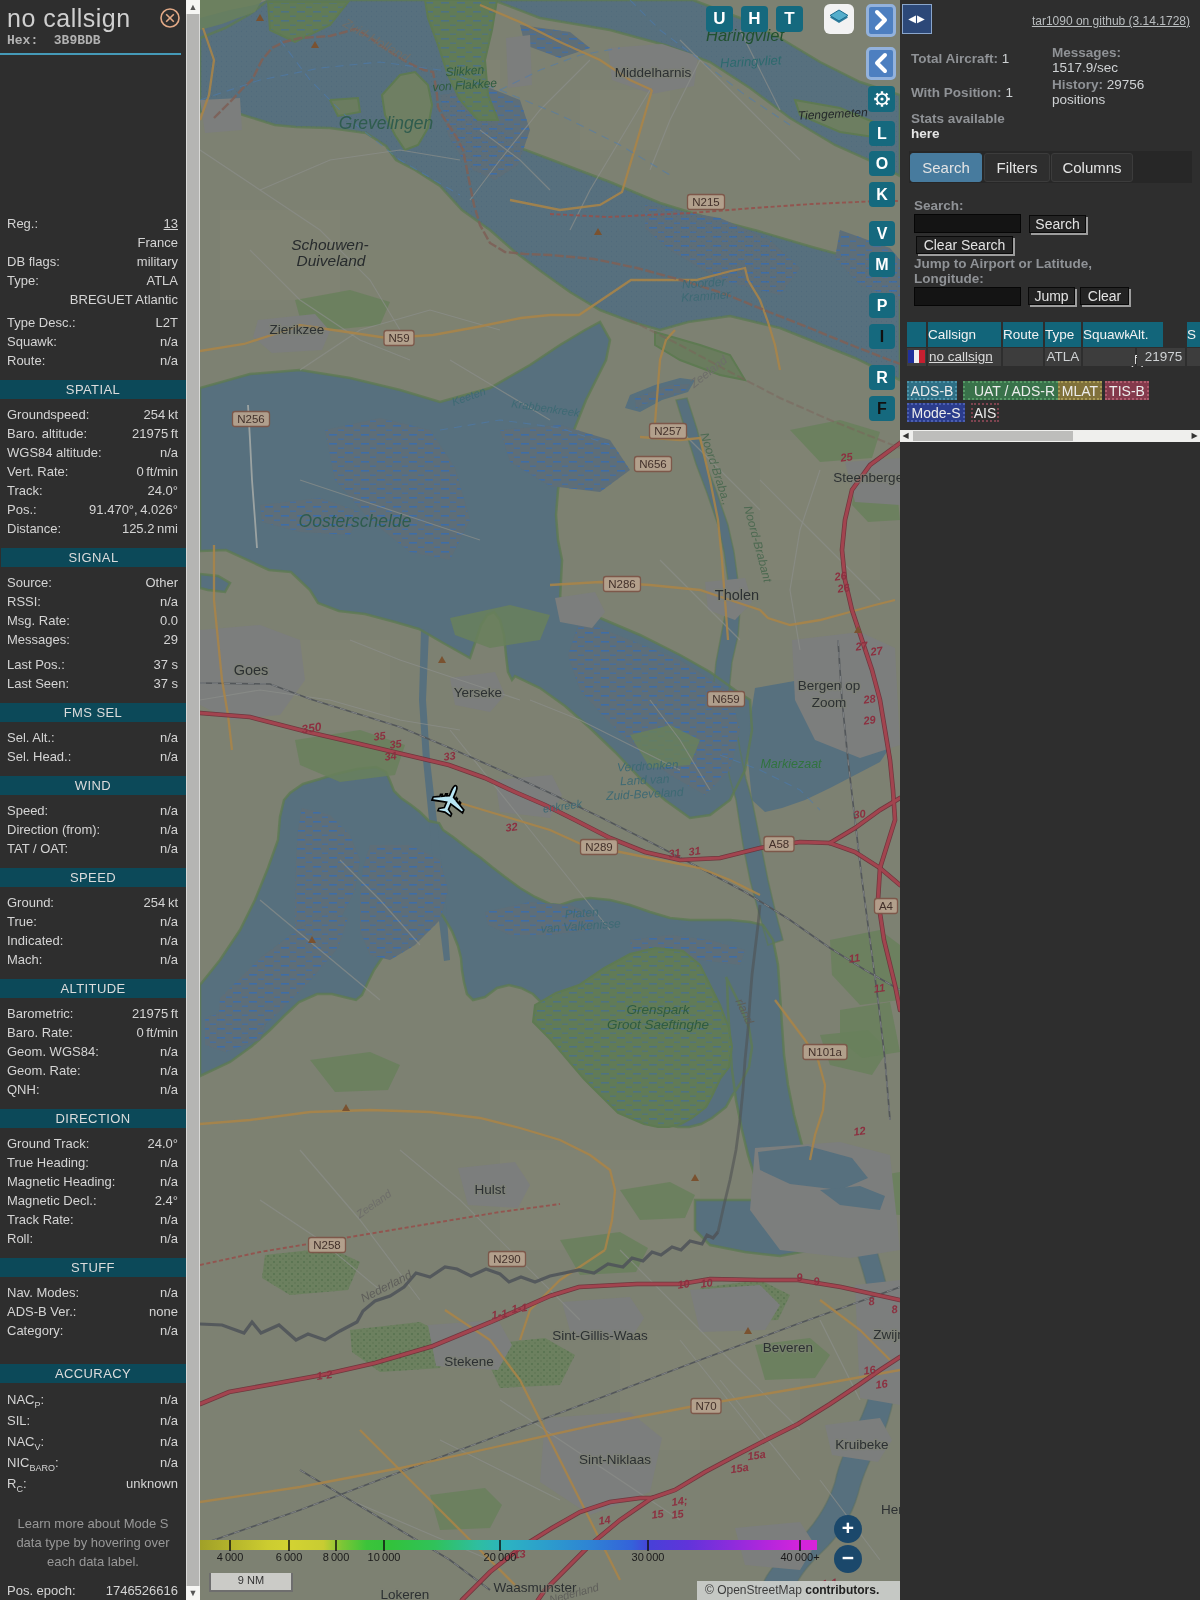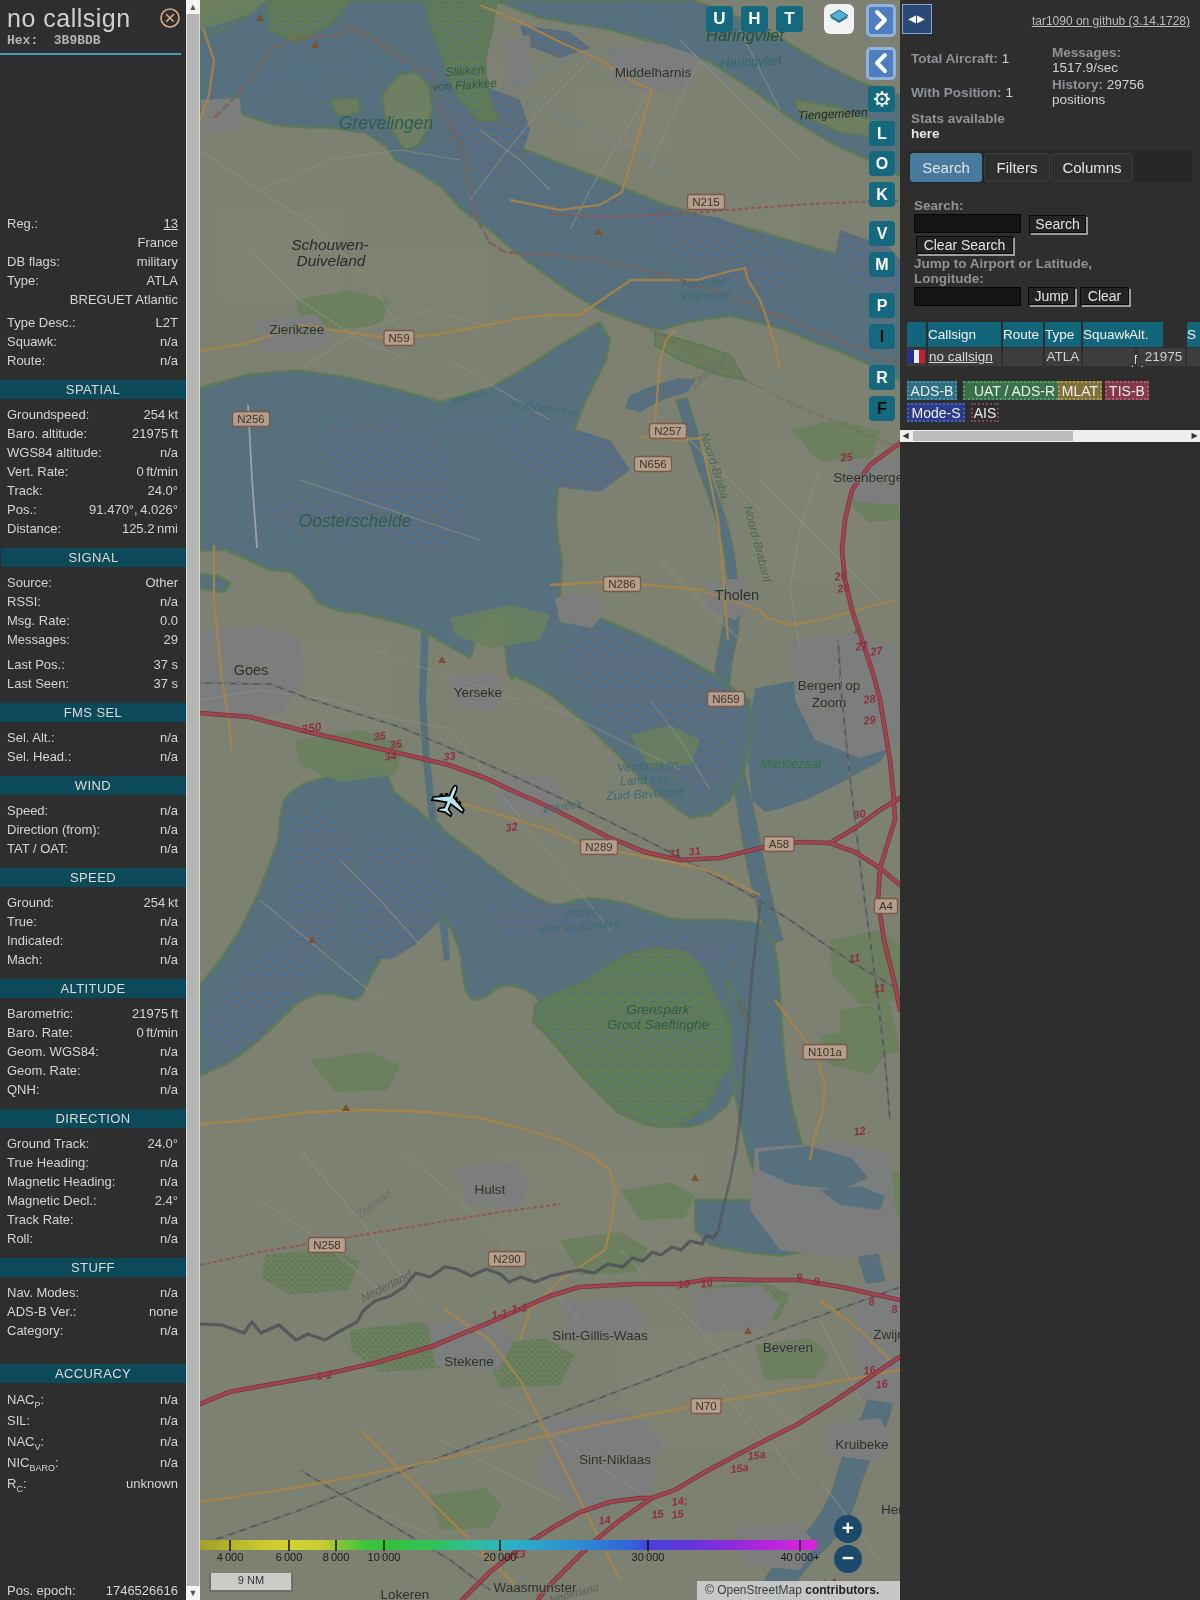--- a/index.html
+++ b/index.html
@@ -729,20 +729,21 @@
           <span class="v">n/a</span>
         </div>
   <div class="row" style="height:21px;line-height:21px">
           <span>NIC<sub>BARO</sub>:</span>
           <span class="v">n/a</span>
         </div>
   <div class="row" style="height:21px;line-height:21px">
           <span>R<sub>C</sub>:</span>
           <span class="v">unknown</span>
         </div>
+  <div id="learn">Learn more about Mode S<br>data type by hovering over<br>each data label.</div>
   <div id="posep">
           <div class="row">
             <span>Pos. epoch:</span>
             <span class="v">1746526616</span>
           </div>
         </div>
 </div>
 <div id="leftsb">
   <div class="arr" style="top:0">▲</div>
   <div class="thumb" style="top:14px; height:1572px"></div>

